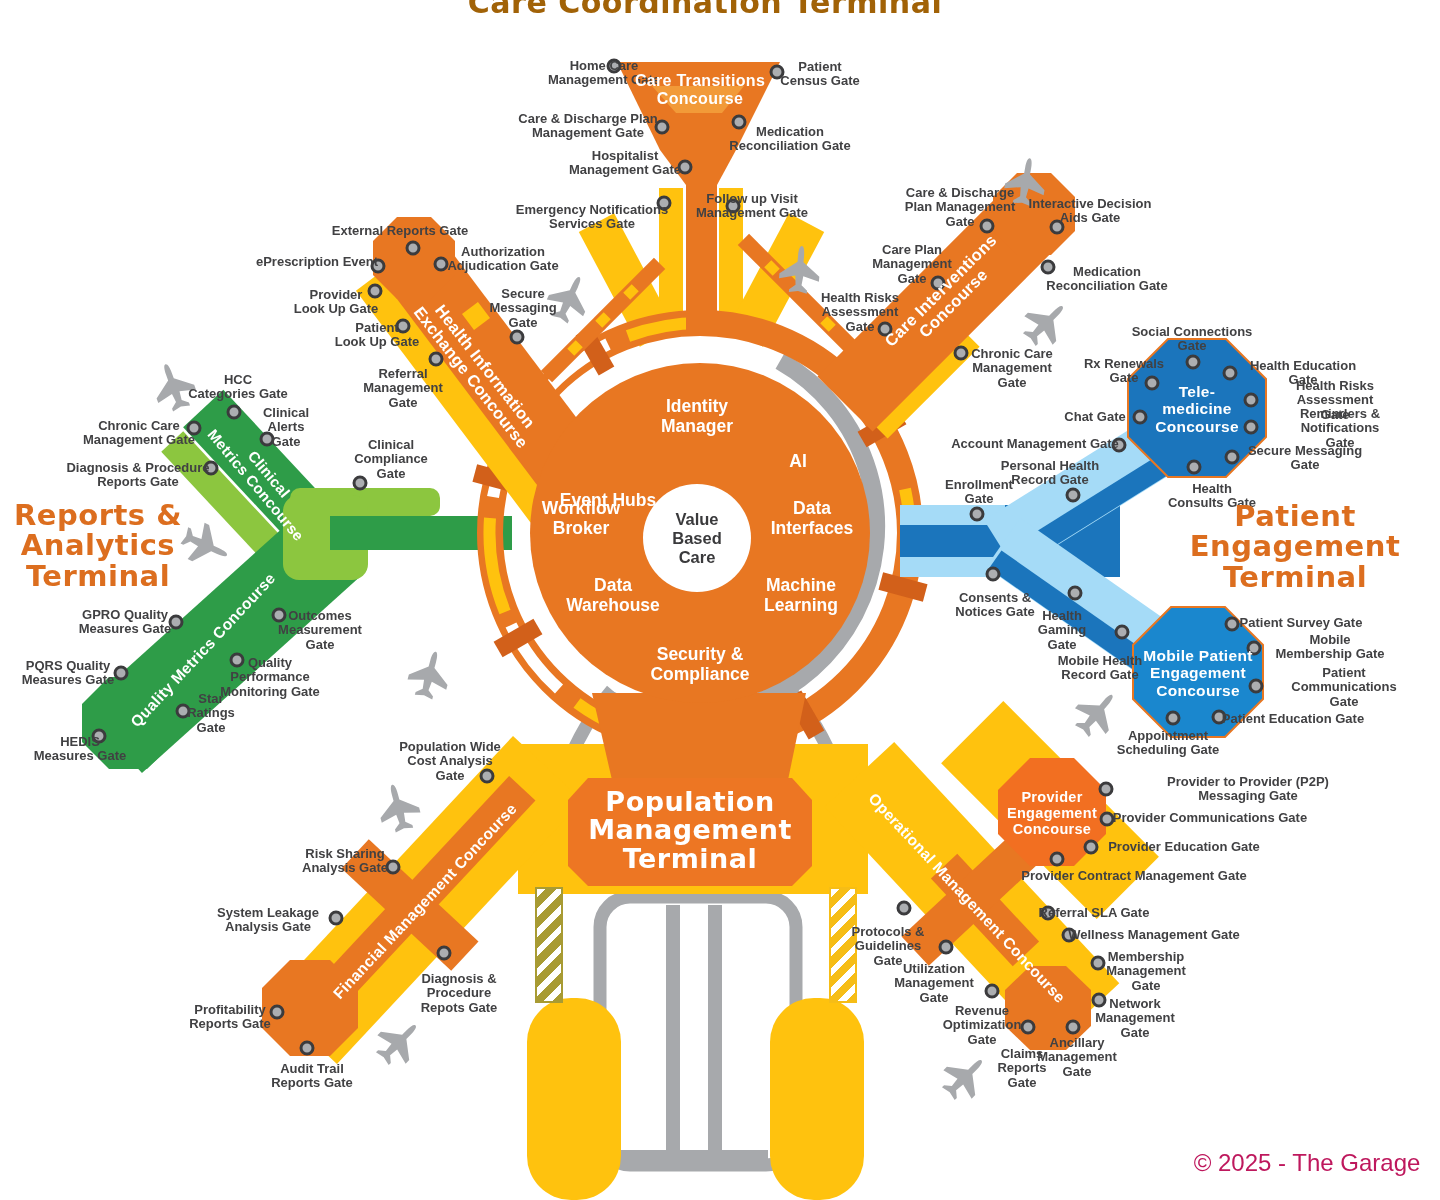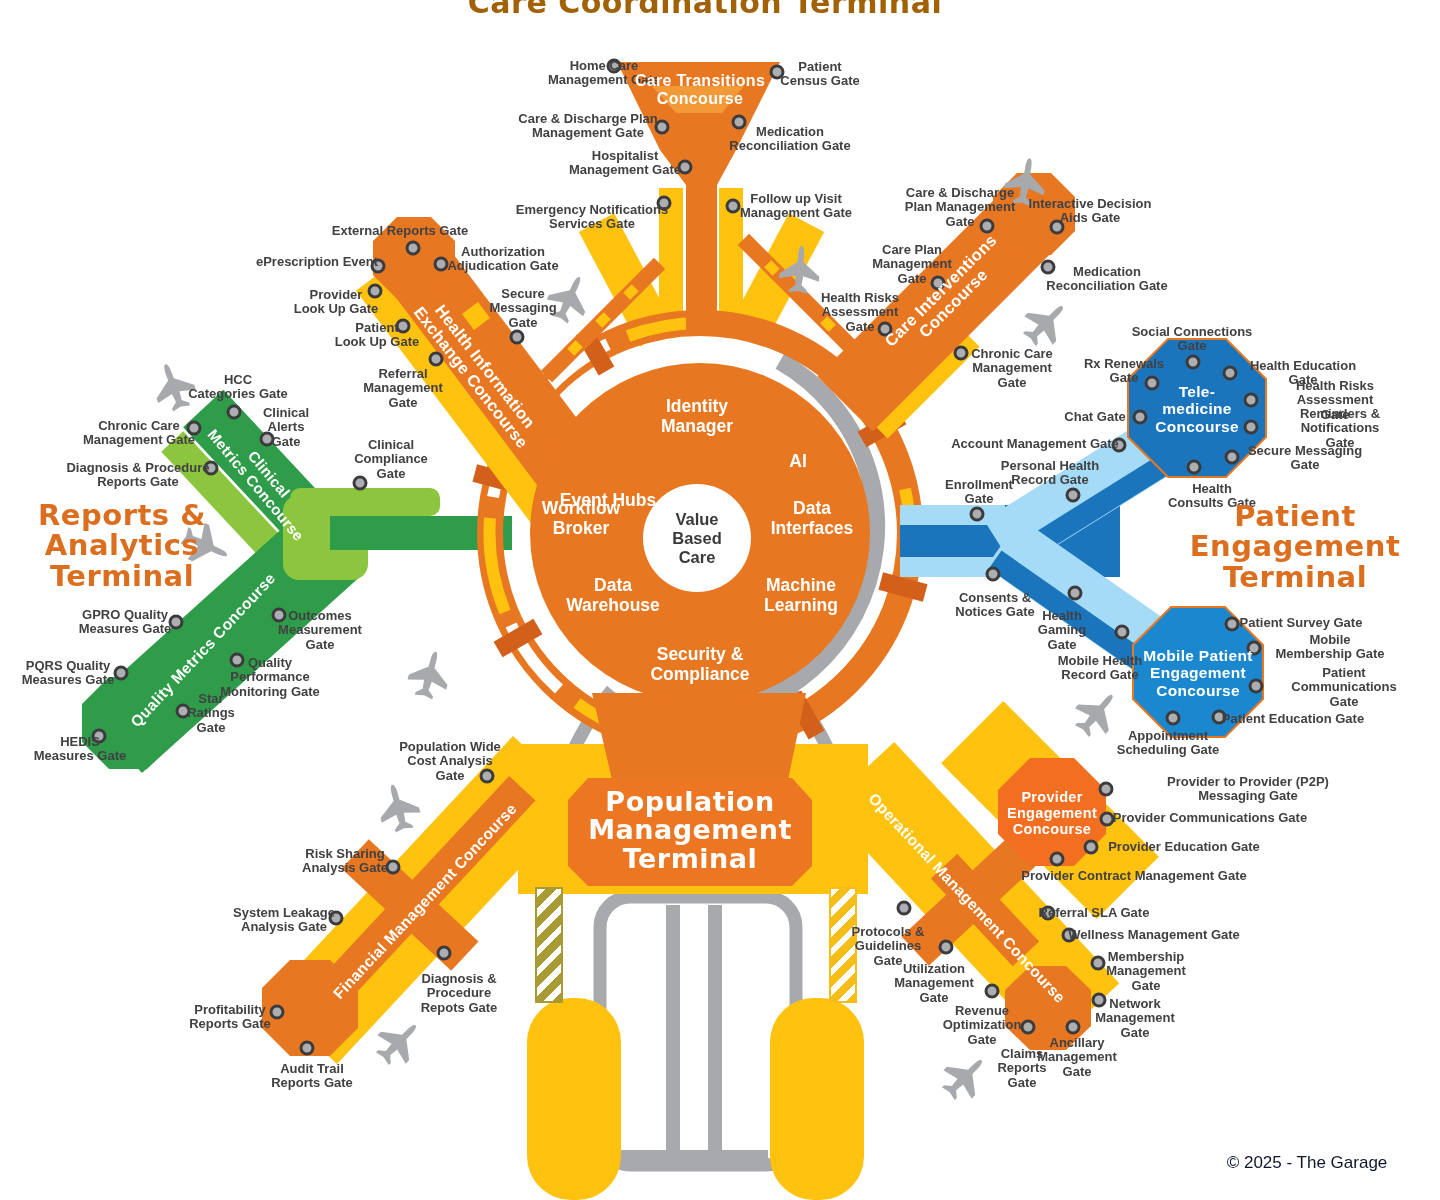--- a/index.html
+++ b/index.html
@@ -10,21 +10,21 @@
   #hz-left{left:537px;top:889px;background:repeating-linear-gradient(135deg,#fff 0 6px,#A89B33 6px 14px);outline:2px solid #A89B33;}
   #hz-right{left:831px;top:889px;background:repeating-linear-gradient(135deg,#fff 0 6px,#F6BD16 6px 14px);outline:2px solid #F6BD16;}
   #labels{position:absolute;left:0;top:0;width:100%;height:100%;z-index:3;}
   #labels>div{position:absolute;transform:translate(-50%,-50%);}
   .gate{font-weight:bold;font-size:13px;line-height:1.1;color:#414143;white-space:pre-line;text-align:center;}
   .dot{width:15px;height:15px;border-radius:50%;background:#ACAEB1;border:3px solid #3B3B3D;box-sizing:border-box;}
   .conc{font-weight:bold;line-height:1.12;color:#fff;white-space:pre-line;text-align:center;letter-spacing:.3px;}
   .hublabel{font-weight:bold;font-size:17.5px;line-height:1.12;color:#fff;white-space:pre-line;text-align:center;}
   .vbc{font-weight:bold;font-size:16.5px;line-height:1.15;color:#3A3A3C;white-space:pre-line;text-align:center;}
   .terminal{font-family:"DejaVu Sans",sans-serif;font-weight:bold;line-height:1.05;white-space:pre-line;text-align:center;letter-spacing:.5px;}
-  .copyright{font-size:17px;color:#0f172a;white-space:pre;}
+  .copyright{font-size:24px;color:#be185d;white-space:pre;}
 </style>
 </head>
 <body>
 
 <div id="stage">
 
   <svg id="shapes" width="1440" height="1200" viewBox="0 0 1440 1200">
     <defs>
       <path id="planeP" d="M0,-22 C2,-22 3,-18 3,-12 L3,-6 L20,7 L20,12 L4,8 L3,17 L9,22 L9,25 L0,23 L-9,25 L-9,22 L-3,17 L-4,8 L-20,12 L-20,7 L-3,-6 L-3,-12 C-3,-18 -2,-22 0,-22 Z"></path>
     </defs>
@@ -189,21 +189,21 @@
       <div class="dot" style="left: 739px; top: 122px;"></div>
       <div class="gate" style="left: 790px; top: 139px;">Medication
 Reconciliation Gate</div>
       <div class="dot" style="left: 685px; top: 167px;"></div>
       <div class="gate" style="left: 625px; top: 163px;">Hospitalist
 Management Gate</div>
       <div class="dot" style="left: 664px; top: 203px;"></div>
       <div class="gate" style="left: 592px; top: 217px;">Emergency Notifications
 Services Gate</div>
       <div class="dot" style="left: 733px; top: 206px;"></div>
-      <div class="gate" style="left: 796px; top: 206px;">Follow up Visit
+      <div class="gate" style="left: 752px; top: 206px;">Follow up Visit
 Management Gate</div>
       <div class="dot" style="left: 413px; top: 248px;"></div>
       <div class="gate" style="left: 400px; top: 231px;">External Reports Gate</div>
       <div class="dot" style="left: 441px; top: 264px;"></div>
       <div class="gate" style="left: 503px; top: 259px;">Authorization
 Adjudication Gate</div>
       <div class="dot" style="left: 378px; top: 266px;"></div>
       <div class="gate" style="left: 317px; top: 262px;">ePrescription Event</div>
       <div class="dot" style="left: 375px; top: 291px;"></div>
       <div class="gate" style="left: 336px; top: 302px;">Provider
@@ -328,21 +328,21 @@
       <div class="gate" style="left: 80px; top: 749px;">HEDIS
 Measures Gate</div>
       <div class="dot" style="left: 487px; top: 776px;"></div>
       <div class="gate" style="left: 450px; top: 761px;">Population Wide
 Cost Analysis
 Gate</div>
       <div class="dot" style="left: 393px; top: 867px;"></div>
       <div class="gate" style="left: 345px; top: 861px;">Risk Sharing
 Analysis Gate</div>
       <div class="dot" style="left: 336px; top: 918px;"></div>
-      <div class="gate" style="left: 284px; top: 920px;">System Leakage
+      <div class="gate" style="left: 268px; top: 920px;">System Leakage
 Analysis Gate</div>
       <div class="dot" style="left: 444px; top: 953px;"></div>
       <div class="gate" style="left: 459px; top: 993px;">Diagnosis &amp;
 Procedure
 Repots Gate</div>
       <div class="dot" style="left: 277px; top: 1012px;"></div>
       <div class="gate" style="left: 230px; top: 1017px;">Profitability
 Reports Gate</div>
       <div class="dot" style="left: 307px; top: 1048px;"></div>
       <div class="gate" style="left: 312px; top: 1076px;">Audit Trail
@@ -418,21 +418,21 @@
       <div class="hublabel" style="left: 613px; top: 596px;">Data
 Warehouse</div>
       <div class="hublabel" style="left: 801px; top: 596px;">Machine
 Learning</div>
       <div class="hublabel" style="left: 700px; top: 665px;">Security &amp;
 Compliance</div>
       <div class="vbc" style="left: 697px; top: 538px;">Value
 Based
 Care</div>
       <div class="terminal" style="left: 705px; top: 3px; color: #a16207; font-size: 30px;">Care Coordination Terminal</div>
-      <div class="terminal" style="left: 98px; top: 546px; color: rgb(220, 110, 31); font-size: 29px; margin-left: 24px;">Reports &amp;
+      <div class="terminal" style="left: 98px; top: 546px; color: rgb(220, 110, 31); font-size: 29px;">Reports &amp;
 Analytics
 Terminal</div>
       <div class="terminal" style="left: 1295px; top: 547px; color: rgb(220, 110, 31); font-size: 29px;">Patient
 Engagement
 Terminal</div>
       <div class="terminal" style="left: 690px; top: 831px; color: rgb(255, 255, 255); font-size: 27px;">Population
 Management
 Terminal</div>
       <div class="copyright" style="left: 1307px; top: 1163px;">© 2025 - The Garage</div>
     </div>

